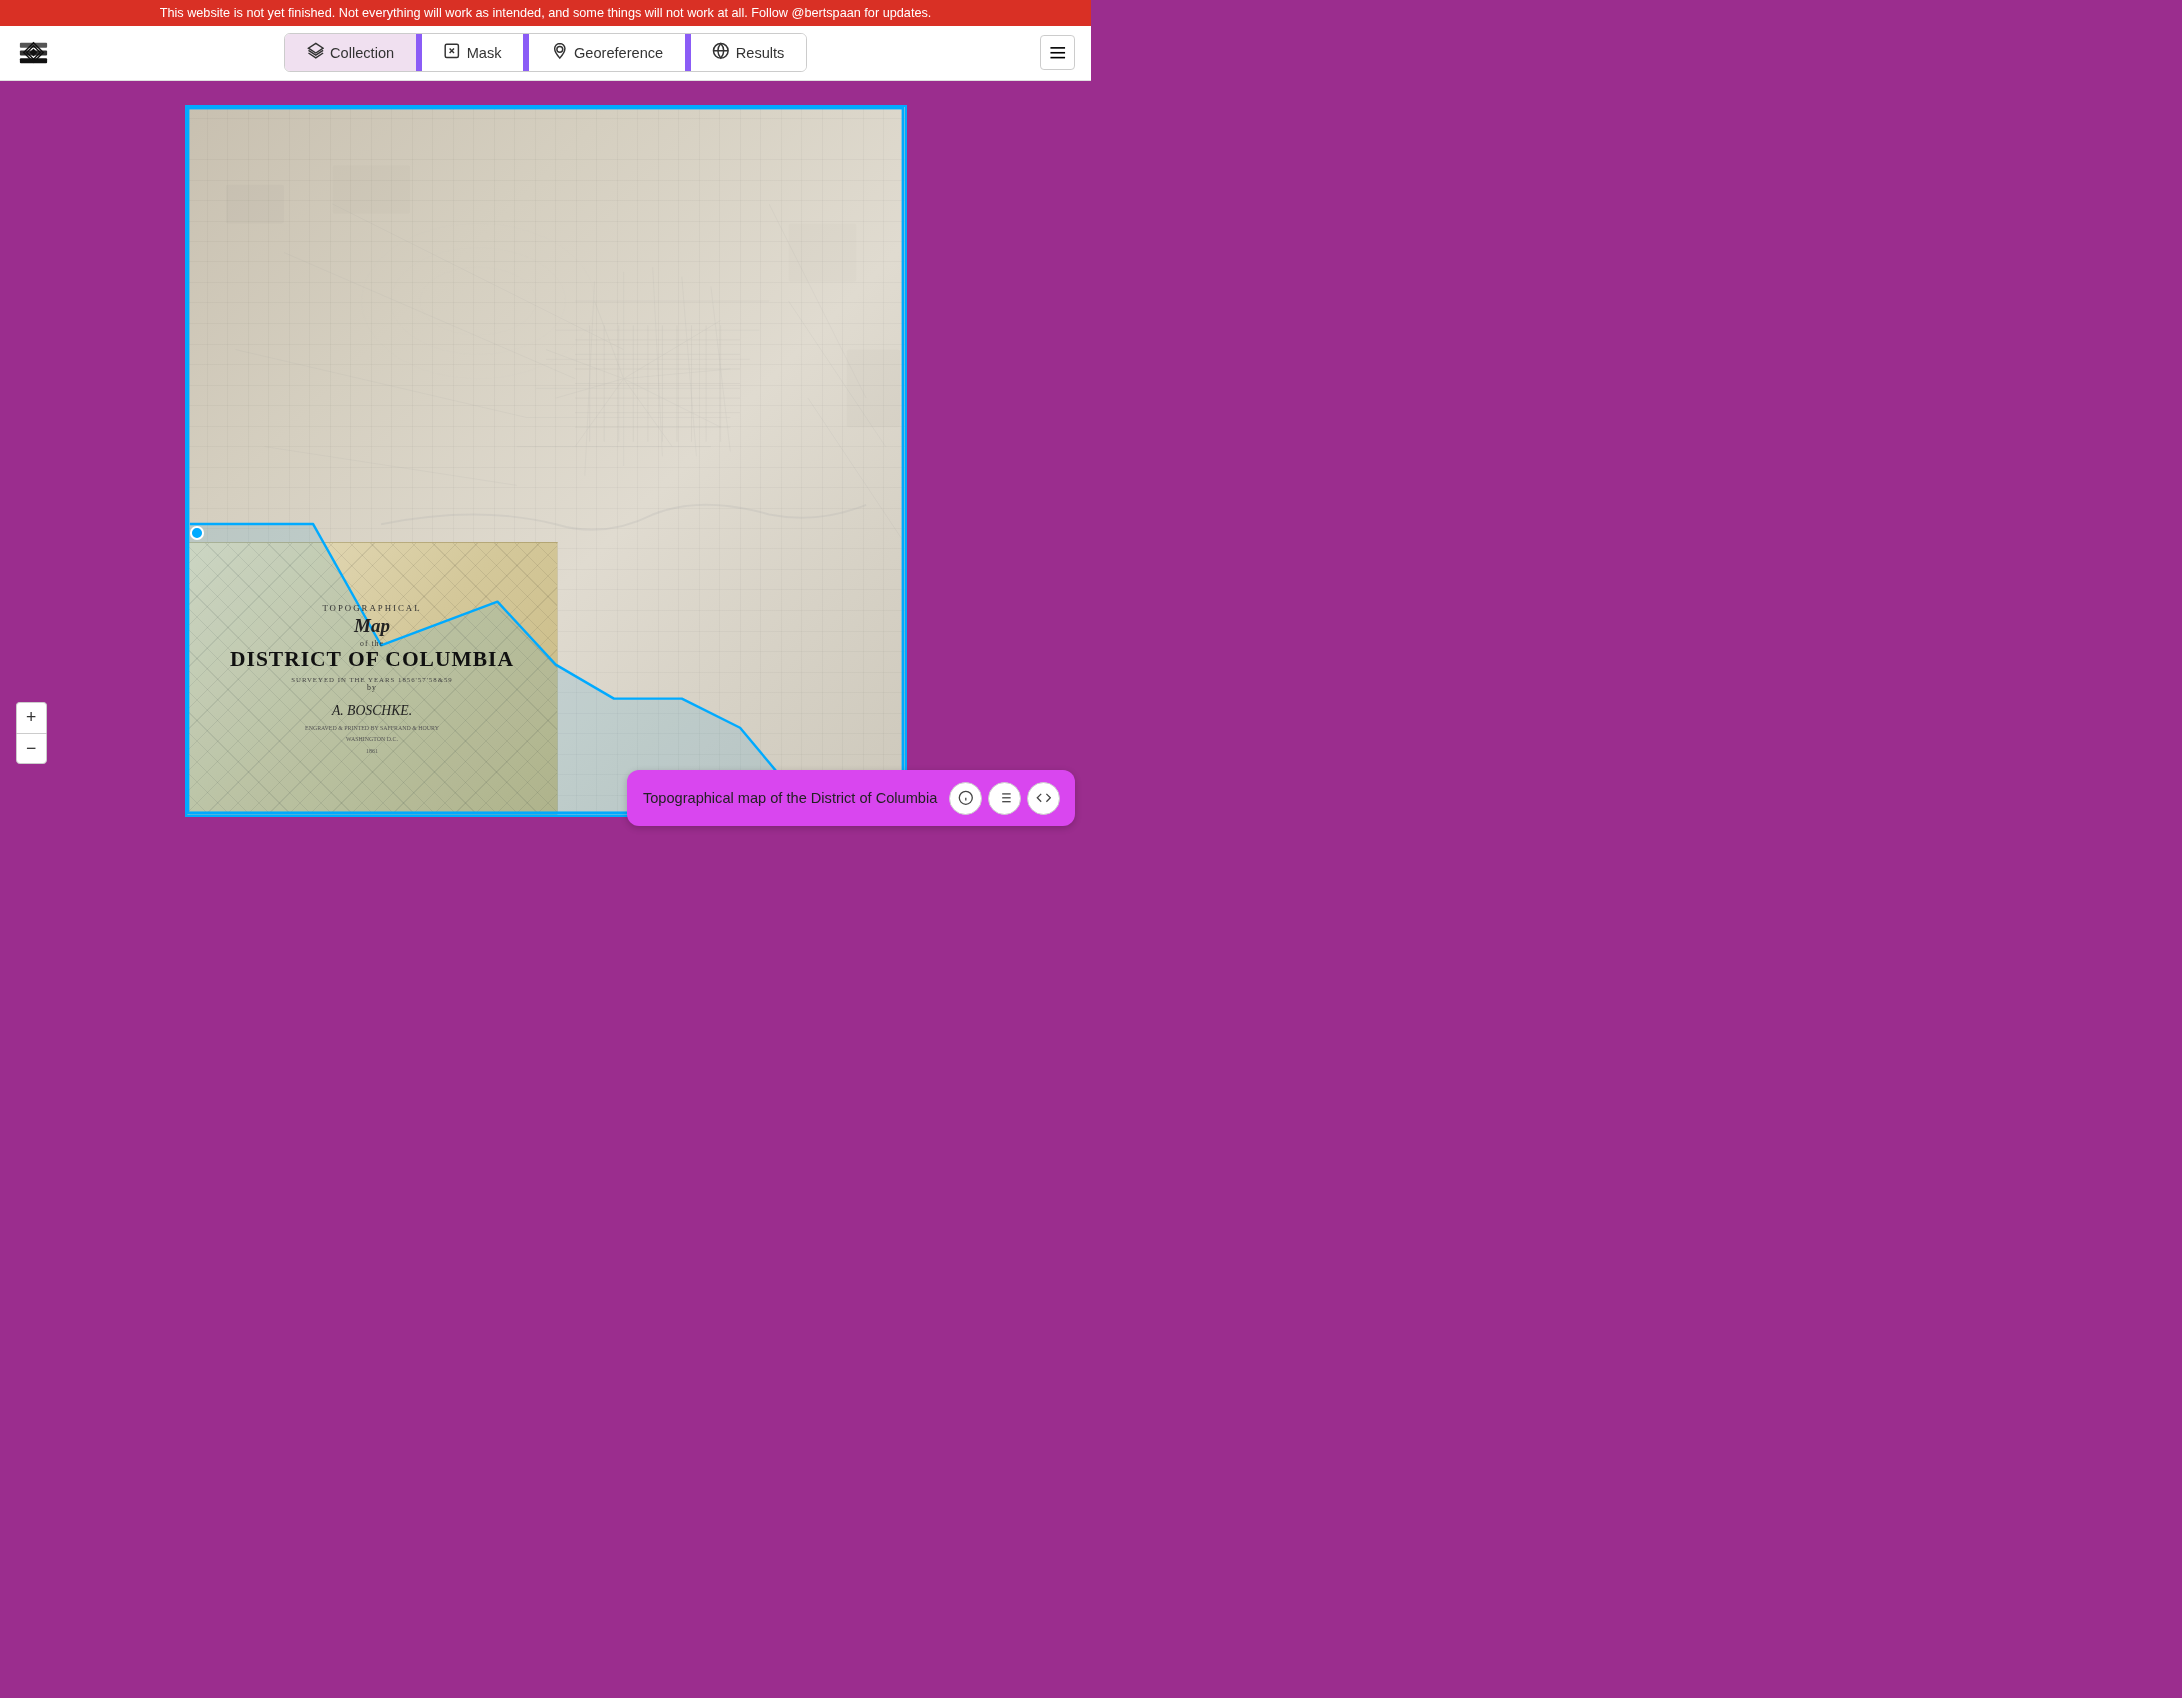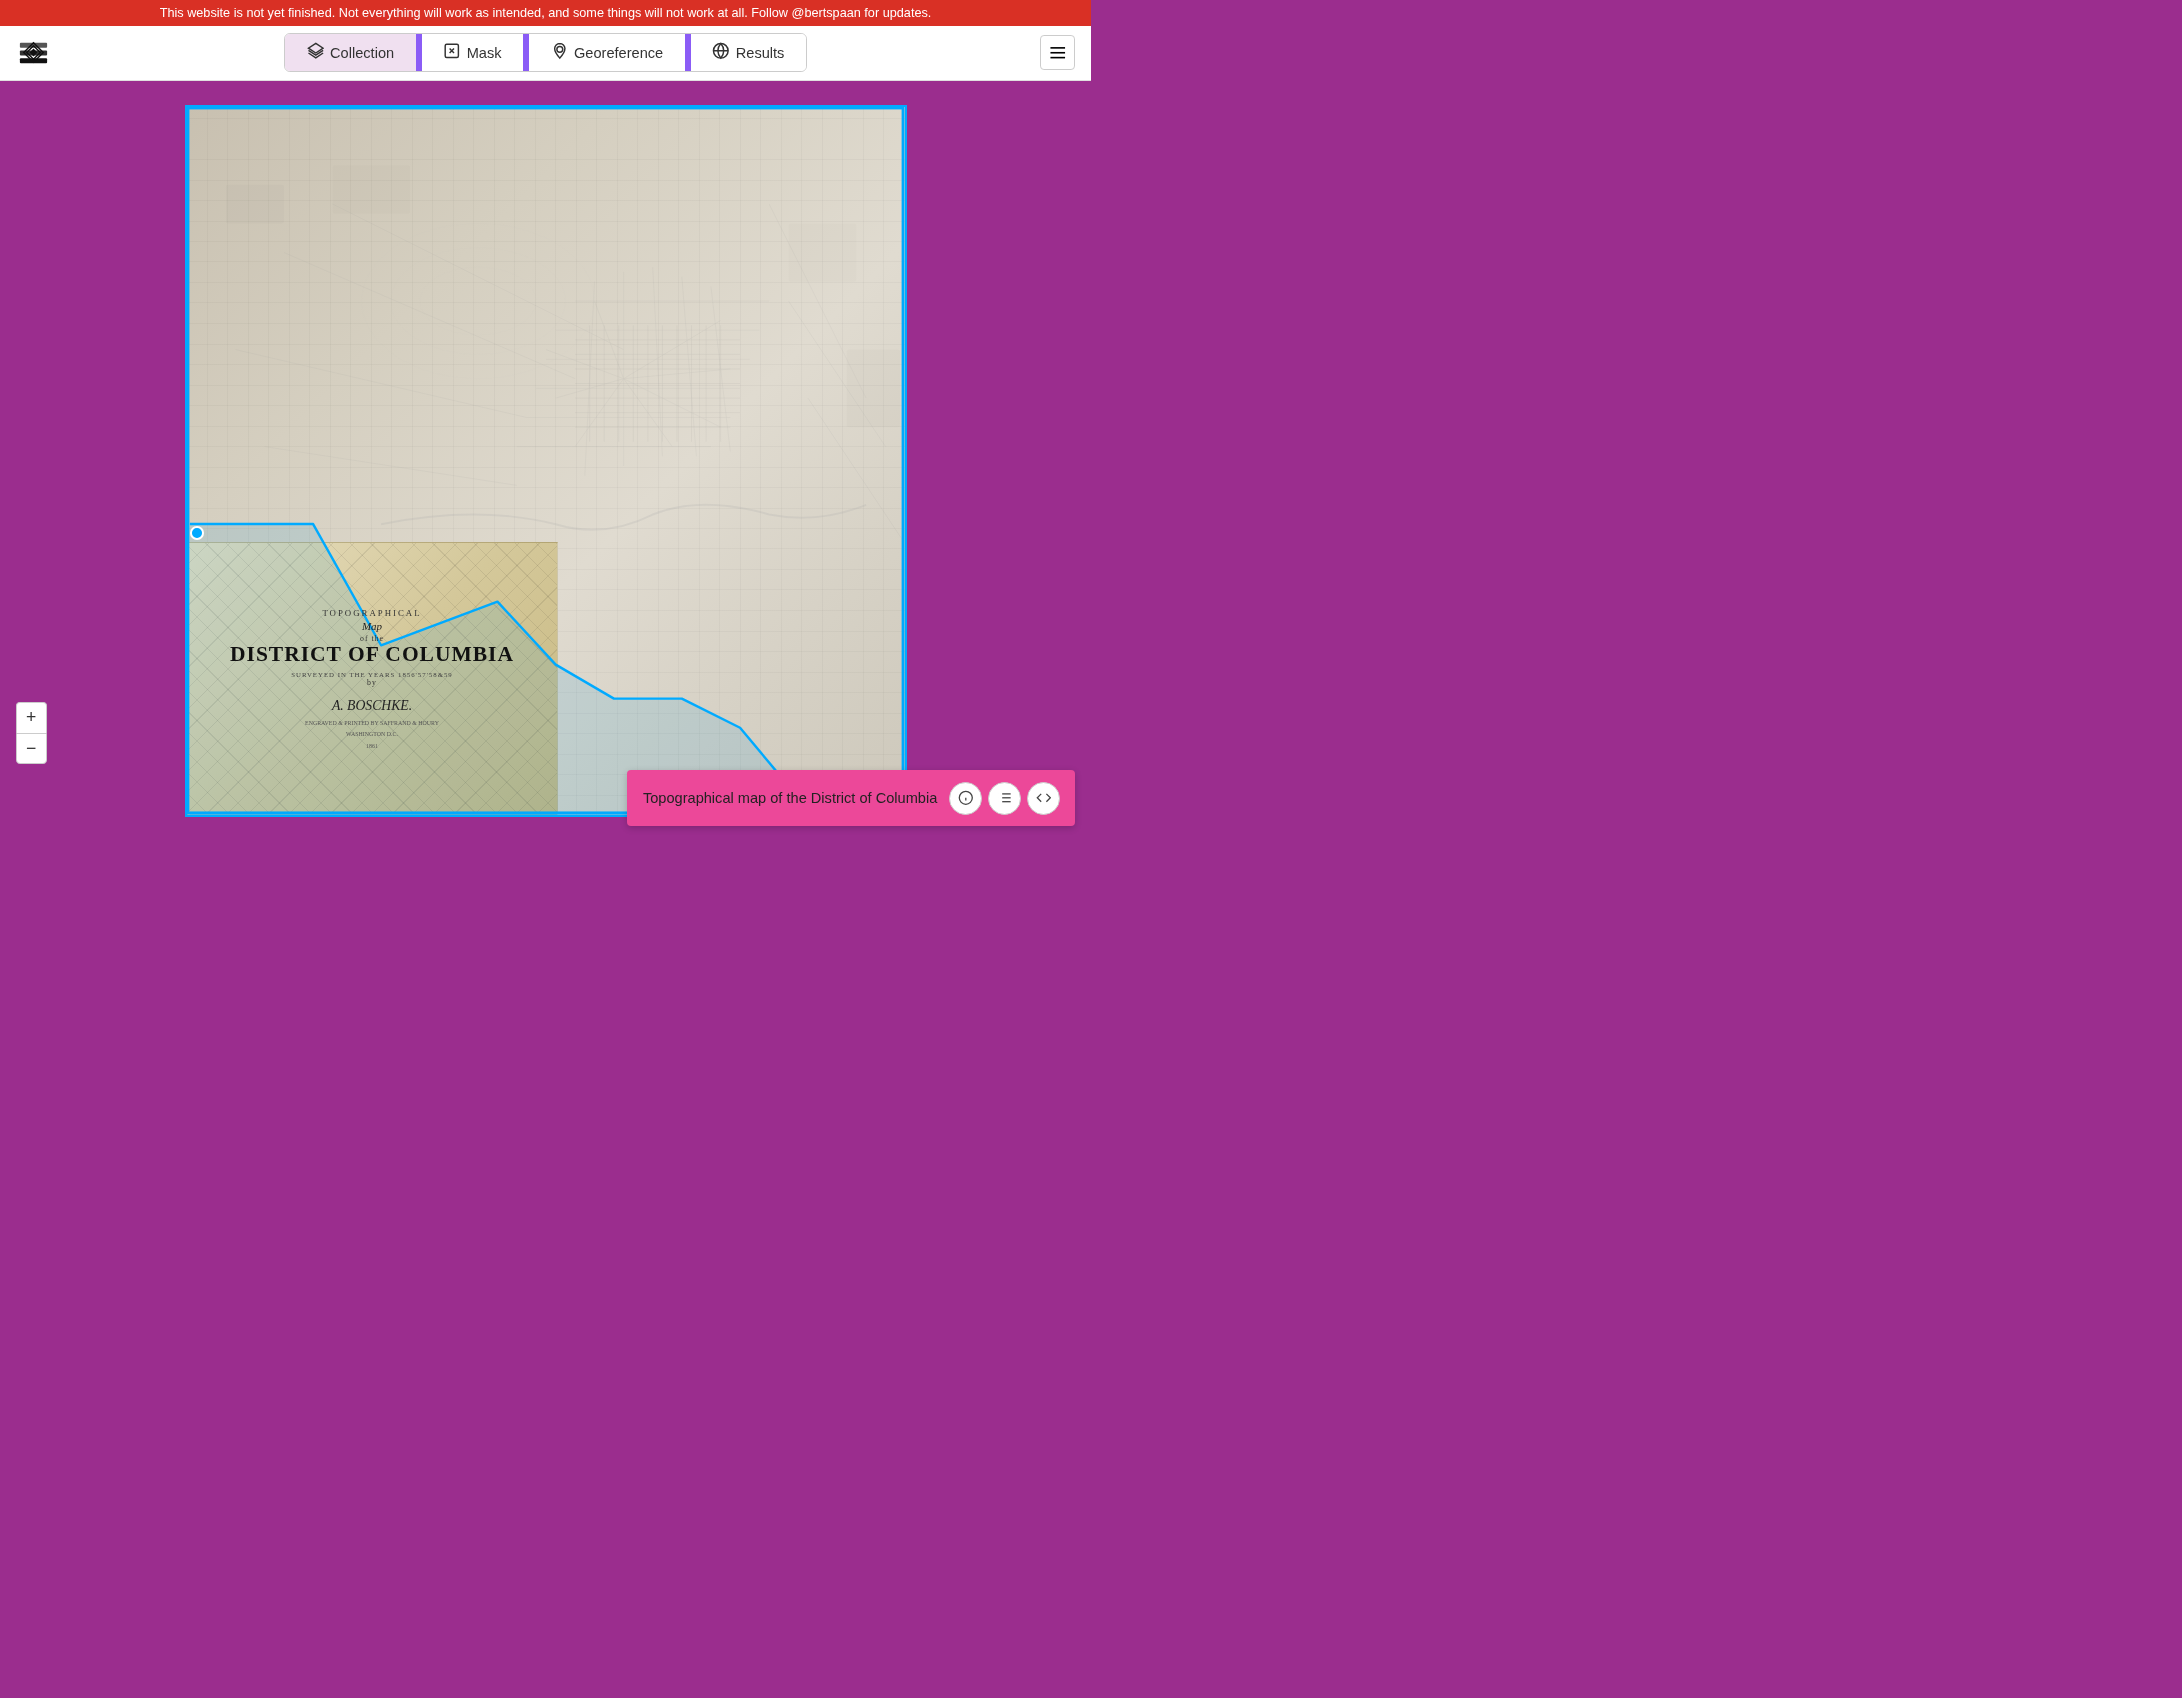--- a/index.html
+++ b/index.html
@@ -171,25 +171,26 @@
 
     .map-title-card-content .small-text {
       font-size: 8.8px;
       font-family: serif;
       color: #333;
       letter-spacing: 2px;
       text-transform: uppercase;
     }
 
     .map-title-card-content .map-word {
-      font-size: 11px;
+      font-size: 19px;
       font-family: 'Georgia', serif;
       font-style: italic;
       color: #222;
       margin: 2px 0;
+      font-weight: bold;
     }
 
     .map-title-card-content .title-of {
       font-size: 7.8px;
       font-family: serif;
       color: #333;
       letter-spacing: 1px;
     }
 
     .map-title-card-content .district-text {
@@ -282,22 +283,22 @@
 
     .zoom-btn:last-child {
       border-radius: 0 0 3.9px 3.9px;
     }
 
     
     .info-bar {
       position: absolute;
       bottom: 15.6px;
       right: 15.6px;
-      background: #ec4899;
-      border-radius: 4px;
+      background: #d946ef;
+      border-radius: 12px;
       padding: 11.7px 15.6px;
       display: flex;
       align-items: center;
       gap: 11.7px;
       box-shadow: 0 2px 7.8px rgba(0,0,0,0.2);
       z-index: 200;
     }
 
     .info-bar-title {
       font-size: 14.6px;

